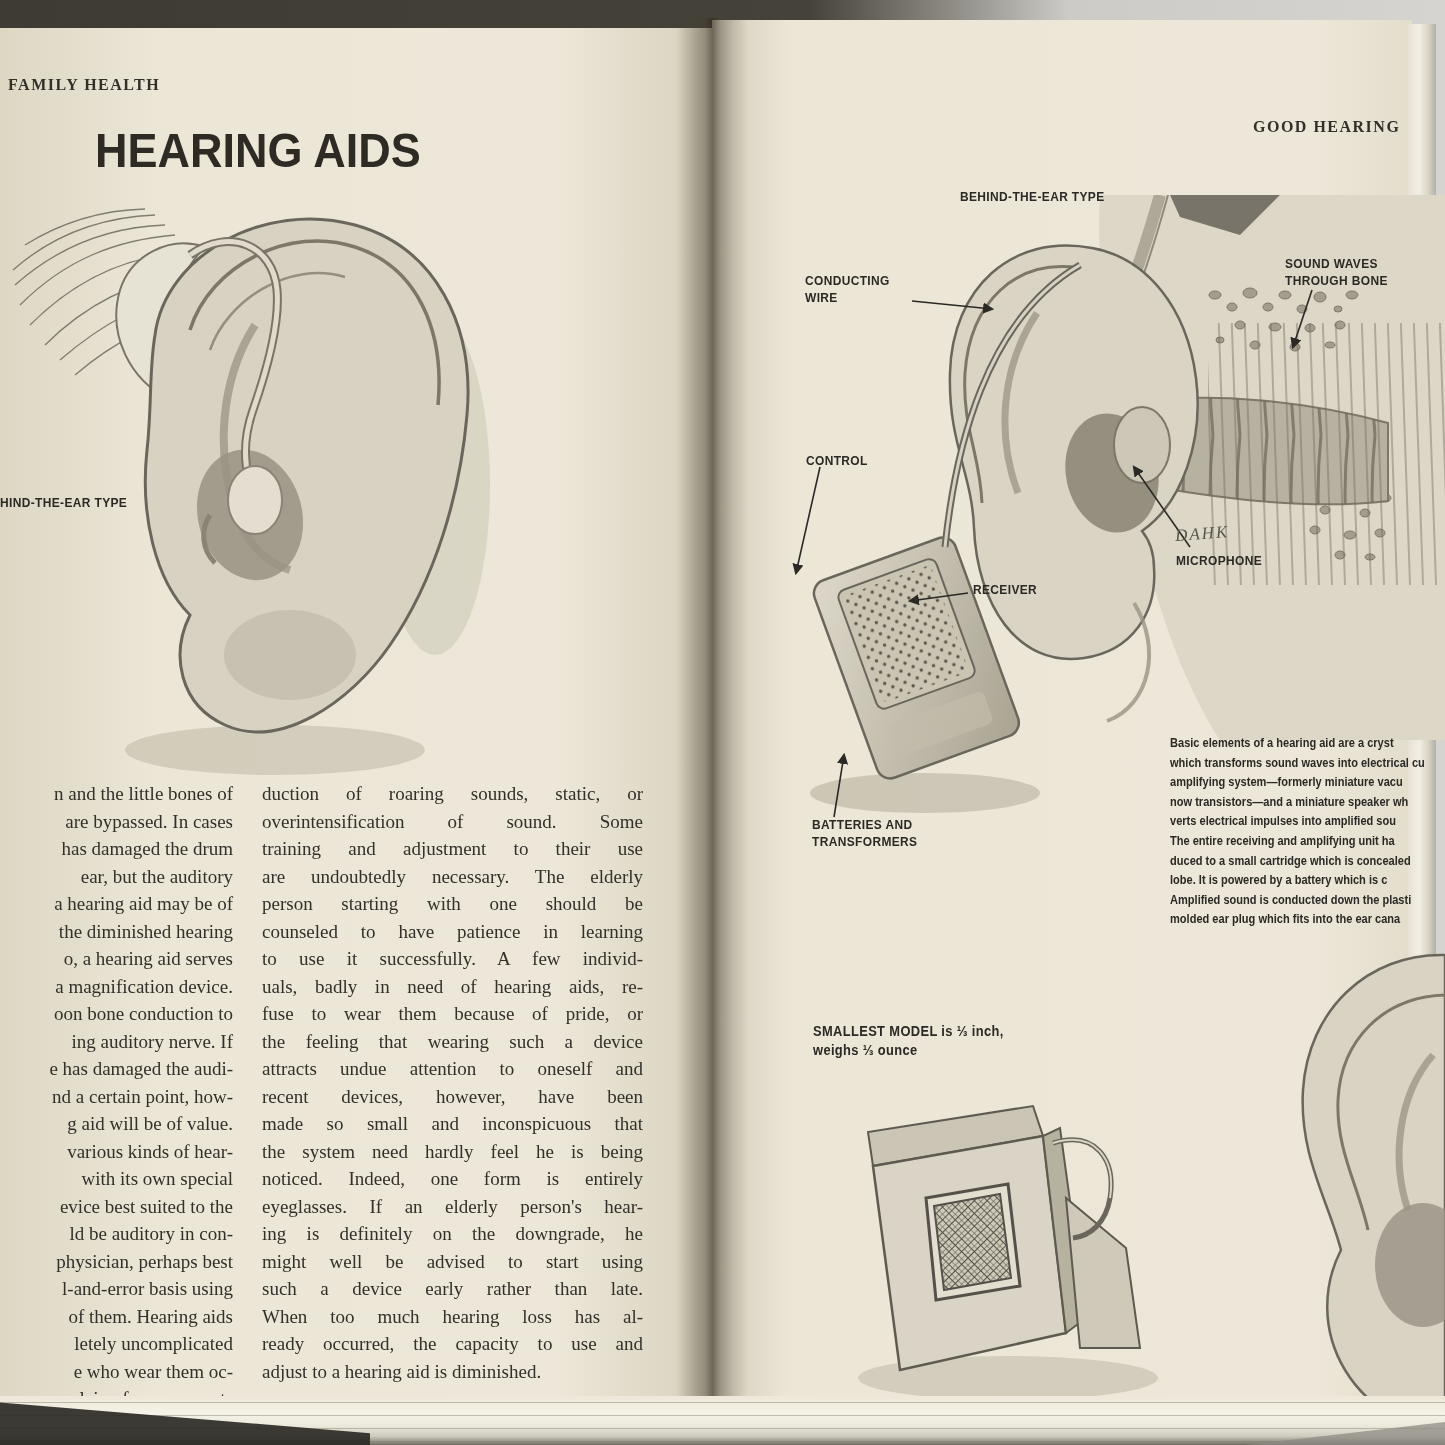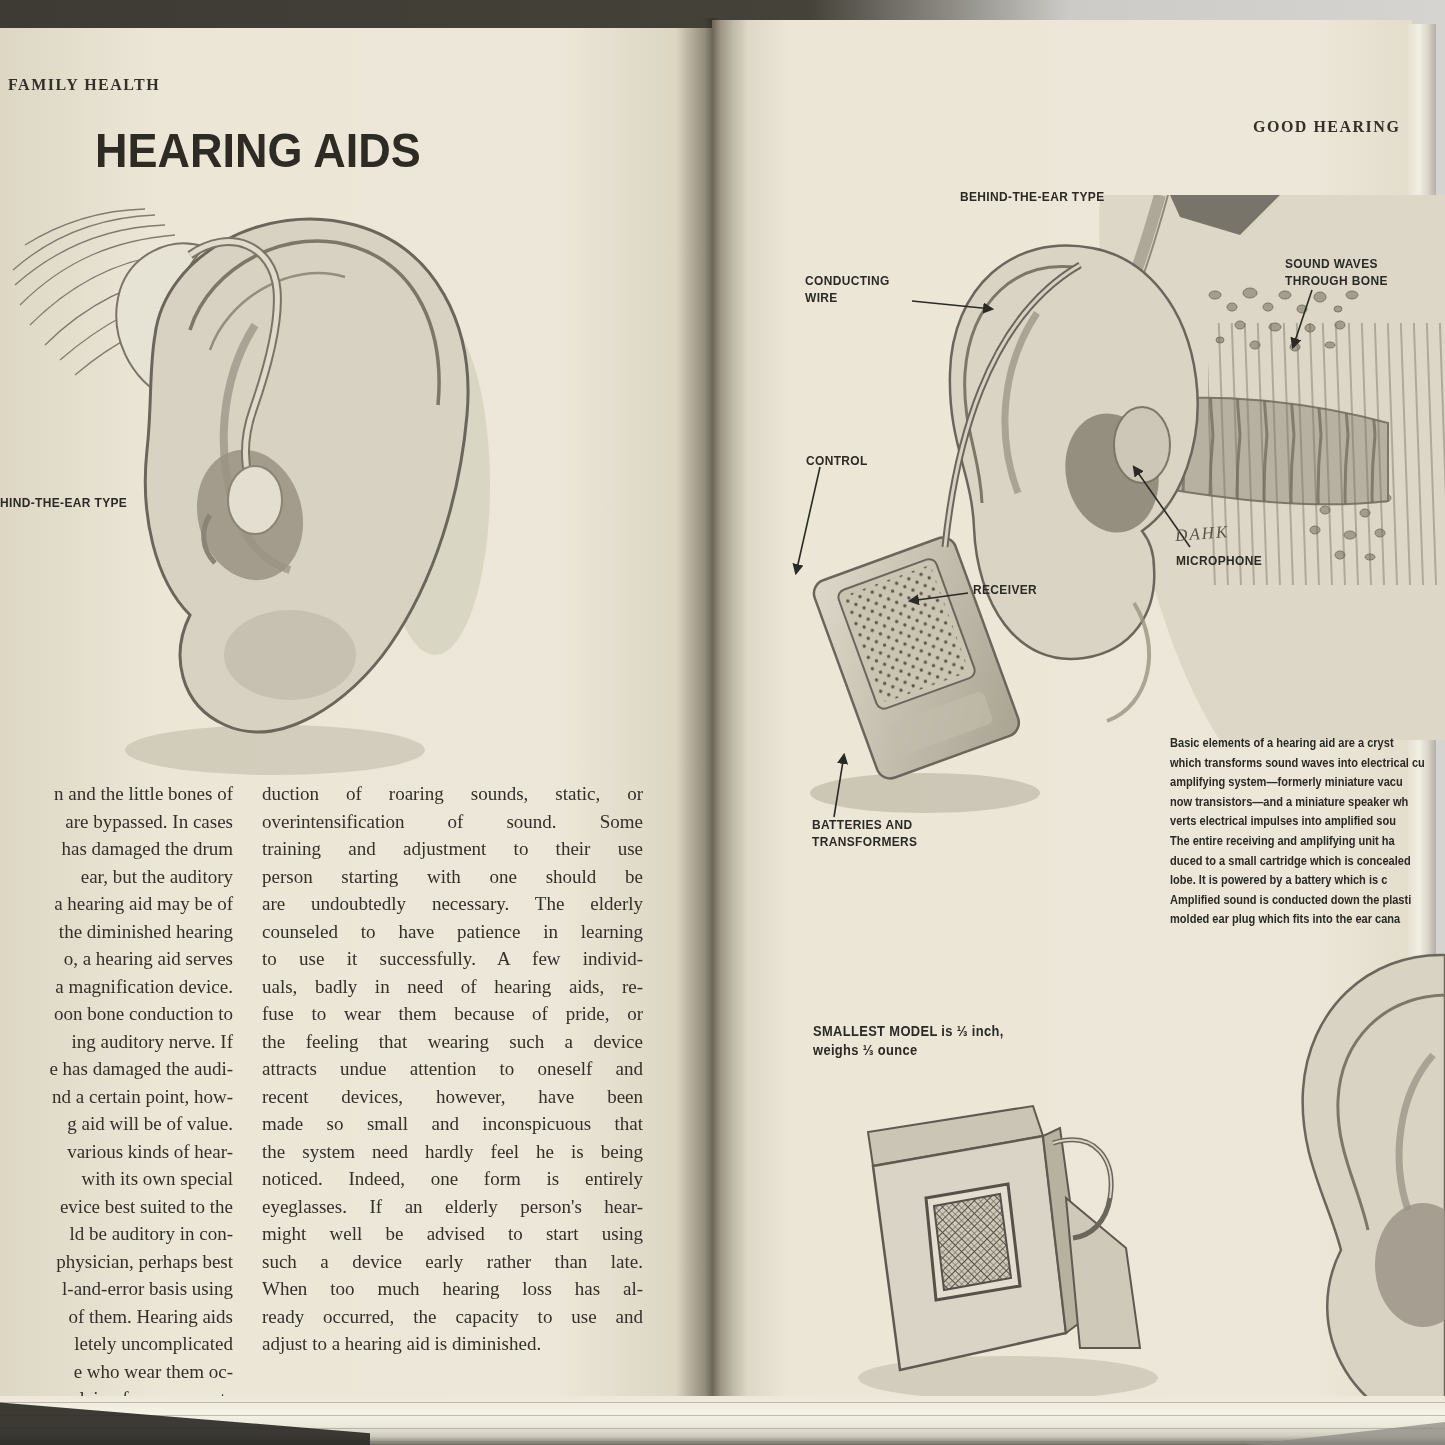--- a/index.html
+++ b/index.html
@@ -124,33 +124,34 @@
       <div class="tline">letely uncomplicated</div>
       <div class="tline">e who wear them oc-</div>
       <div class="tline">plain of some aspects</div>
       <div class="tline">ing such as their pro-</div>
     </div>
 
   <div class="abs body-col col-right" style="left:262px; top:780px; width:381px;">
       <div class="tline">duction of roaring sounds, static, or</div>
       <div class="tline">overintensification of sound. Some</div>
       <div class="tline">training and adjustment to their use</div>
+      <div class="tline">are undoubtedly necessary. The elderly</div>
       <div class="tline">person starting with one should be</div>
-      <div class="tline">are undoubtedly necessary. The elderly</div>
       <div class="tline">counseled to have patience in learning</div>
       <div class="tline">to use it successfully. A few individ-</div>
       <div class="tline">uals, badly in need of hearing aids, re-</div>
       <div class="tline">fuse to wear them because of pride, or</div>
       <div class="tline">the feeling that wearing such a device</div>
       <div class="tline">attracts undue attention to oneself and</div>
       <div class="tline">recent devices, however, have been</div>
       <div class="tline">made so small and inconspicuous that</div>
       <div class="tline">the system need hardly feel he is being</div>
       <div class="tline">noticed. Indeed, one form is entirely</div>
       <div class="tline">eyeglasses. If an elderly person's hear-</div>
+      <div class="tline">ing is definitely on the downgrade, he</div>
       <div class="tline">might well be advised to start using</div>
       <div class="tline">such a device early rather than late.</div>
       <div class="tline">When too much hearing loss has al-</div>
       <div class="tline">ready occurred, the capacity to use and</div>
       <div class="tline">adjust to a hearing aid is diminished.</div>
     </div>
 
   <div class="abs running-head" style="left:1253px; top:118px;">GOOD HEARING</div>
 
   <div class="abs small-label" style="left:960px; top:188px;">BEHIND-THE-EAR TYPE</div>

